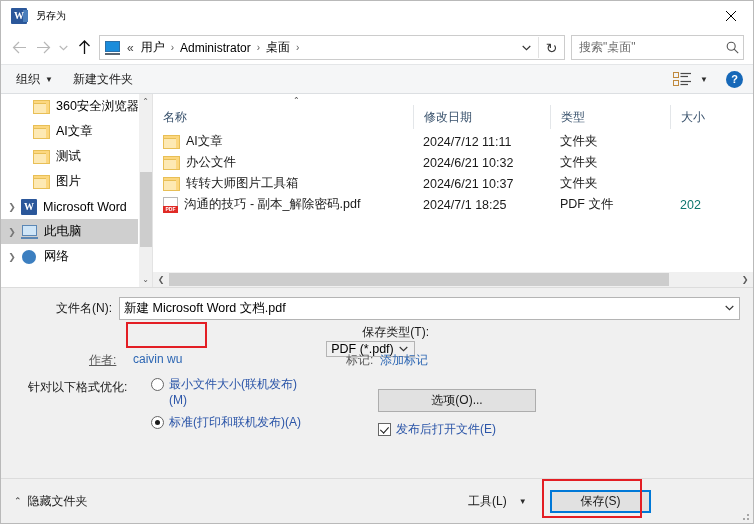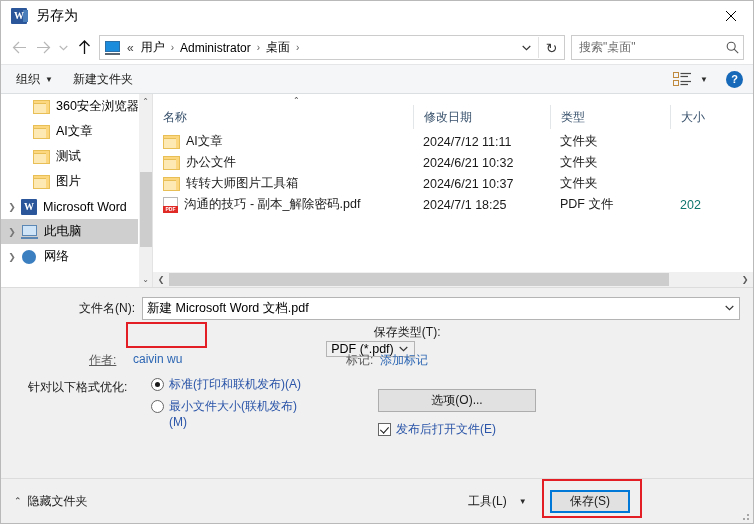--- a/index.html
+++ b/index.html
@@ -58,21 +58,21 @@
   }
   .word-icon::before {
     content: "";
     position: absolute;
     right: -1px; top: 2px;
     width: 5px; height: 12px;
     background: #4a7ebb;
   }
   .title-text {
     margin-left: 9px;
-    font-size: 14px;
+    font-size: 10px;
     color: #000000;
   }
   .close-btn {
     position: absolute;
     right: 0; top: 0;
     width: 45px; height: 29px;
     display: flex;
     align-items: center;
     justify-content: center;
     cursor: default;
@@ -499,21 +499,21 @@
   .row-filename, .row-filetype {
     position: absolute;
     left: 0; right: 0;
     height: 22px;
     display: flex;
     align-items: center;
   }
   .row-filename { top: 9px; }
   .row-filetype { top: 36px; flex-direction: column; }
   .field-label {
-    width: 141px;
+    width: 118px;
     text-align: right;
     padding-right: 7px;
     box-sizing: border-box;
     font-size: 12px;
     color: #1a1a1a;
     flex: 0 0 auto;
   }
   .combo {
     height: 21px;
     border: 1px solid #b4b4b4;
@@ -688,21 +688,21 @@
     border: 1px solid #adadad;
     font-size: 12px;
     color: #1a1a1a;
     display: flex;
     align-items: center;
     justify-content: center;
     box-sizing: border-box;
   }
   .btn-save {
     left: 549px;
-    width: 80px;
+    width: 101px;
     border: 2px solid #0078d7;
     background: #e1e1e1;
   }
   .btn-cancel {
     left: 648px;
     width: 84px;
   }
   .grip {
     position: absolute;
     right: 4px; bottom: 3px;
@@ -984,26 +984,26 @@
       <span class="meta-label" style="left:88px;text-decoration:underline;">作者:</span>
       <span class="meta-value" style="left:132px;">caivin wu</span>
       <span class="meta-label" style="left:345px;">标记:</span>
       <span class="meta-value" style="left:379px;">添加标记</span>
     </div>
 
     <div class="opt-label">针对以下格式优化:</div>
 
     <div class="radio-group">
       <div class="radio-item">
+        <div class="radio"></div>
+        <div class="radio-label">最小文件大小(联机发布)(M)</div>
+      </div>
+      <div class="radio-item">
         <div class="radio checked"></div>
         <div class="radio-label">标准(打印和联机发布)(A)</div>
-      </div>
-      <div class="radio-item">
-        <div class="radio"></div>
-        <div class="radio-label">最小文件大小(联机发布)(M)</div>
       </div>
     </div>
   </div>
 
   <div class="options-btn">选项(O)...</div>
 
   <div class="publish-check">
     <div class="checkbox checked"></div>
     <div class="check-label">发布后打开文件(E)</div>
   </div>

